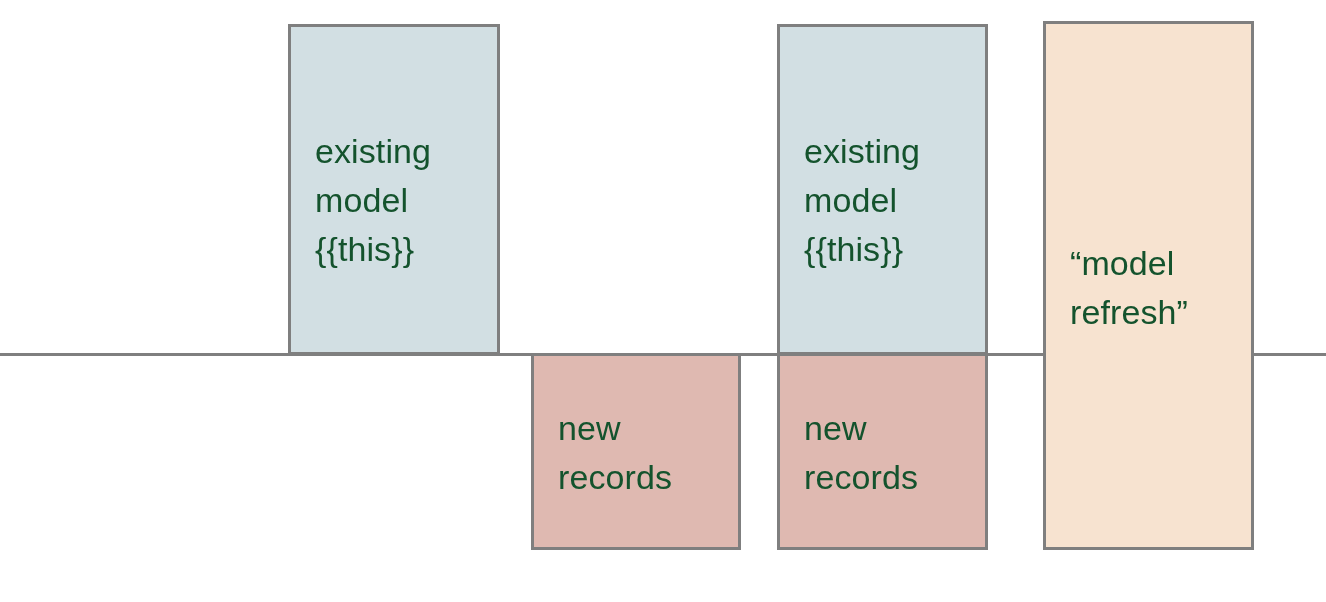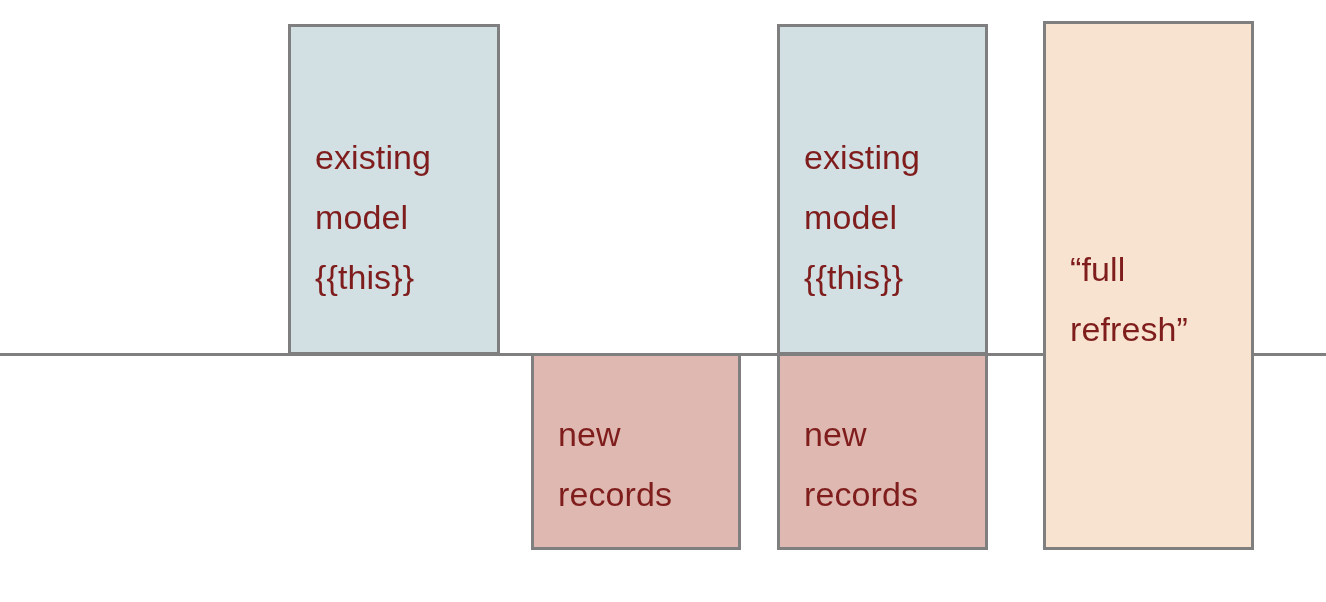--- a/index.html
+++ b/index.html
@@ -31,22 +31,22 @@
     box-sizing: border-box;
     border: 3px solid #7f7f7f;
     z-index: 2;
     display: block;
   }
   .box .label {
     position: absolute;
     left: 24px;
     width: calc(100% - 34px);
     font-size: 34px;
-    line-height: 60px;
-    color: #7f1d1d;
+    line-height: 49px;
+    color: #14532d;
     letter-spacing: 0.1px;
     white-space: pre-line;
     text-align: left;
   }
   
   #box-source      { left: 34px;   top: 21px;  width: 214px; height: 529px; background: #dce5d3; }
   #box-source .label      { top: 245px; }
 
   #box-existing-model-1 { left: 288px; top: 24px; width: 212px; height: 331px; background: #d2dfe3; }
   #box-existing-model-1 .label { top: 100px; }
@@ -87,17 +87,17 @@
 model
 {{this}}</div>
   </div>
 
   <div class="box" id="box-new-records-2" style="background: rgb(223, 185, 177); border-color: rgb(127, 127, 127);">
     <div class="label">new
 records</div>
   </div>
 
   <div class="box" id="box-full-refresh" style="background: rgb(247, 227, 208); border-color: rgb(127, 127, 127);">
-    <div class="label">“full
+    <div class="label">“model
 refresh”</div>
   </div>
 
 </div>
 
 </body></html>

